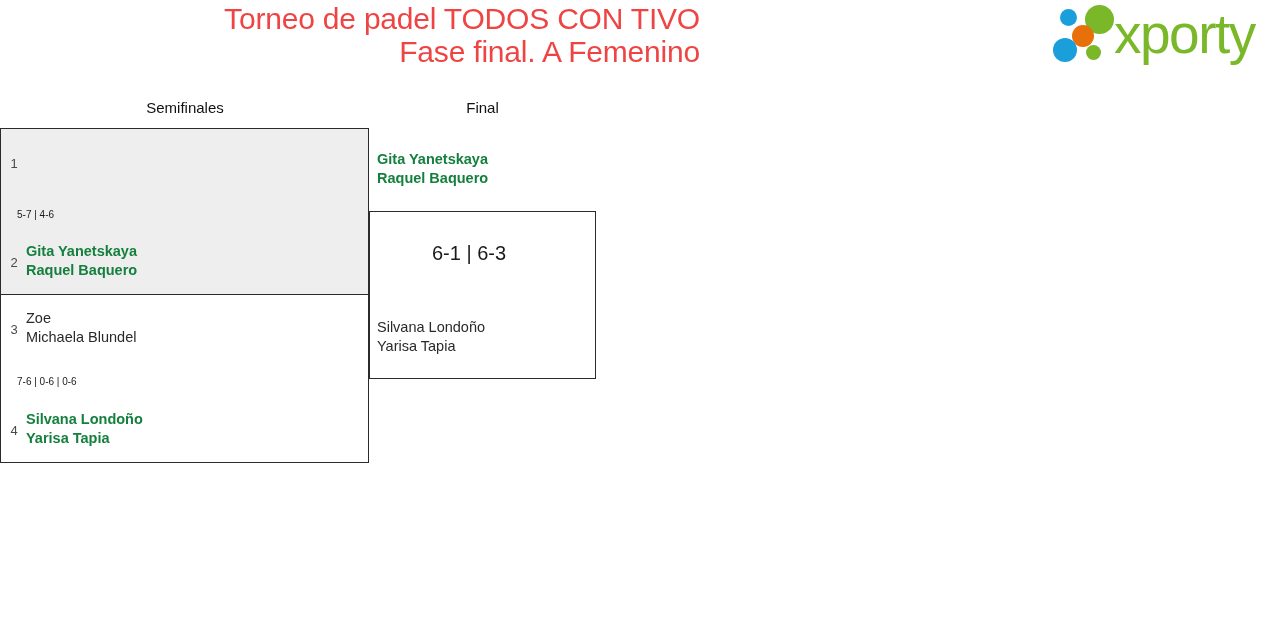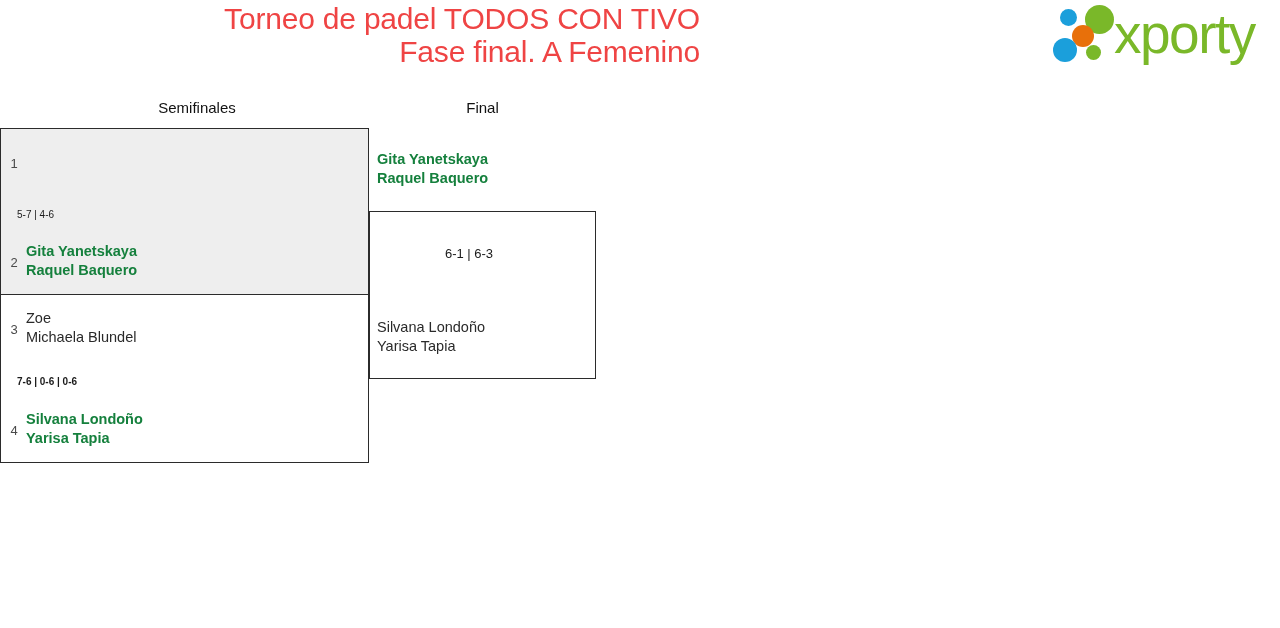--- a/index.html
+++ b/index.html
@@ -34,21 +34,21 @@
     position:absolute; left:66px; top:0px;
     font-size:55px; line-height:62px; font-weight:400;
     color:#7ab829; letter-spacing:-1.5px;
   }
 
   
   .round-header{
     position:absolute; font-size:15px; line-height:20px;
     font-weight:400; color:#111111; text-align:center;
   }
-  #round-header-semis{left:0px;   top:98px; width:370px;padding-left:12px;}
+  #round-header-semis{left:0px;   top:98px; width:370px;}
   #round-header-final{left:369px; top:98px; width:227px;}
 
   
   #bracket{position:absolute; left:0; top:0; width:1280px; height:628px;}
 
   
   #semifinal-column{
     position:absolute; left:0px; top:128px;
     width:369px; height:335px;
     border:1px solid #2b2b2b;
@@ -74,40 +74,40 @@
   .name-line{font-size:14.5px; line-height:19px; color:#1a1a1a; white-space:nowrap;}
   .winner .name-line{font-weight:700; color:#15803d;}
   .loser  .name-line{font-weight:400; color:#2a2a2a;}
 
   .score{
     position:absolute; left:16px; width:100%;
     text-align:left; font-size:10px; line-height:19px;
     color:#1a1a1a; font-weight:400;
   }
   #score-sf-1{top:76px;}
-  #score-sf-2{top:77px;font-weight:bold;}
+  #score-sf-2{top:77px;}
 
   
   #final-box{
     position:absolute; left:369px; top:211px;
     width:227px; height:168px;
     border:1px solid #2b2b2b;
     box-sizing:border-box;
     background:#ffffff;
   }
   #final-winner-names{
     position:absolute; left:377px; top:150px;
   }
   #final-loser-names{
     position:absolute; left:377px; top:318px;
   }
   #score-final{
     position:absolute; left:369px; top:244px;
     width:200px; text-align:center;
-    font-size:13px; line-height:19px; color:#1a1a1a;
+    font-size:20px; line-height:19px; color:#1a1a1a;
   }
 </style>
 </head>
 <body>
 
 <div id="header">
 
   <div id="title-block">
     <div class="title-line">Torneo de padel TODOS CON TIVO</div>
     <div class="title-line">Fase final. A Femenino</div>

